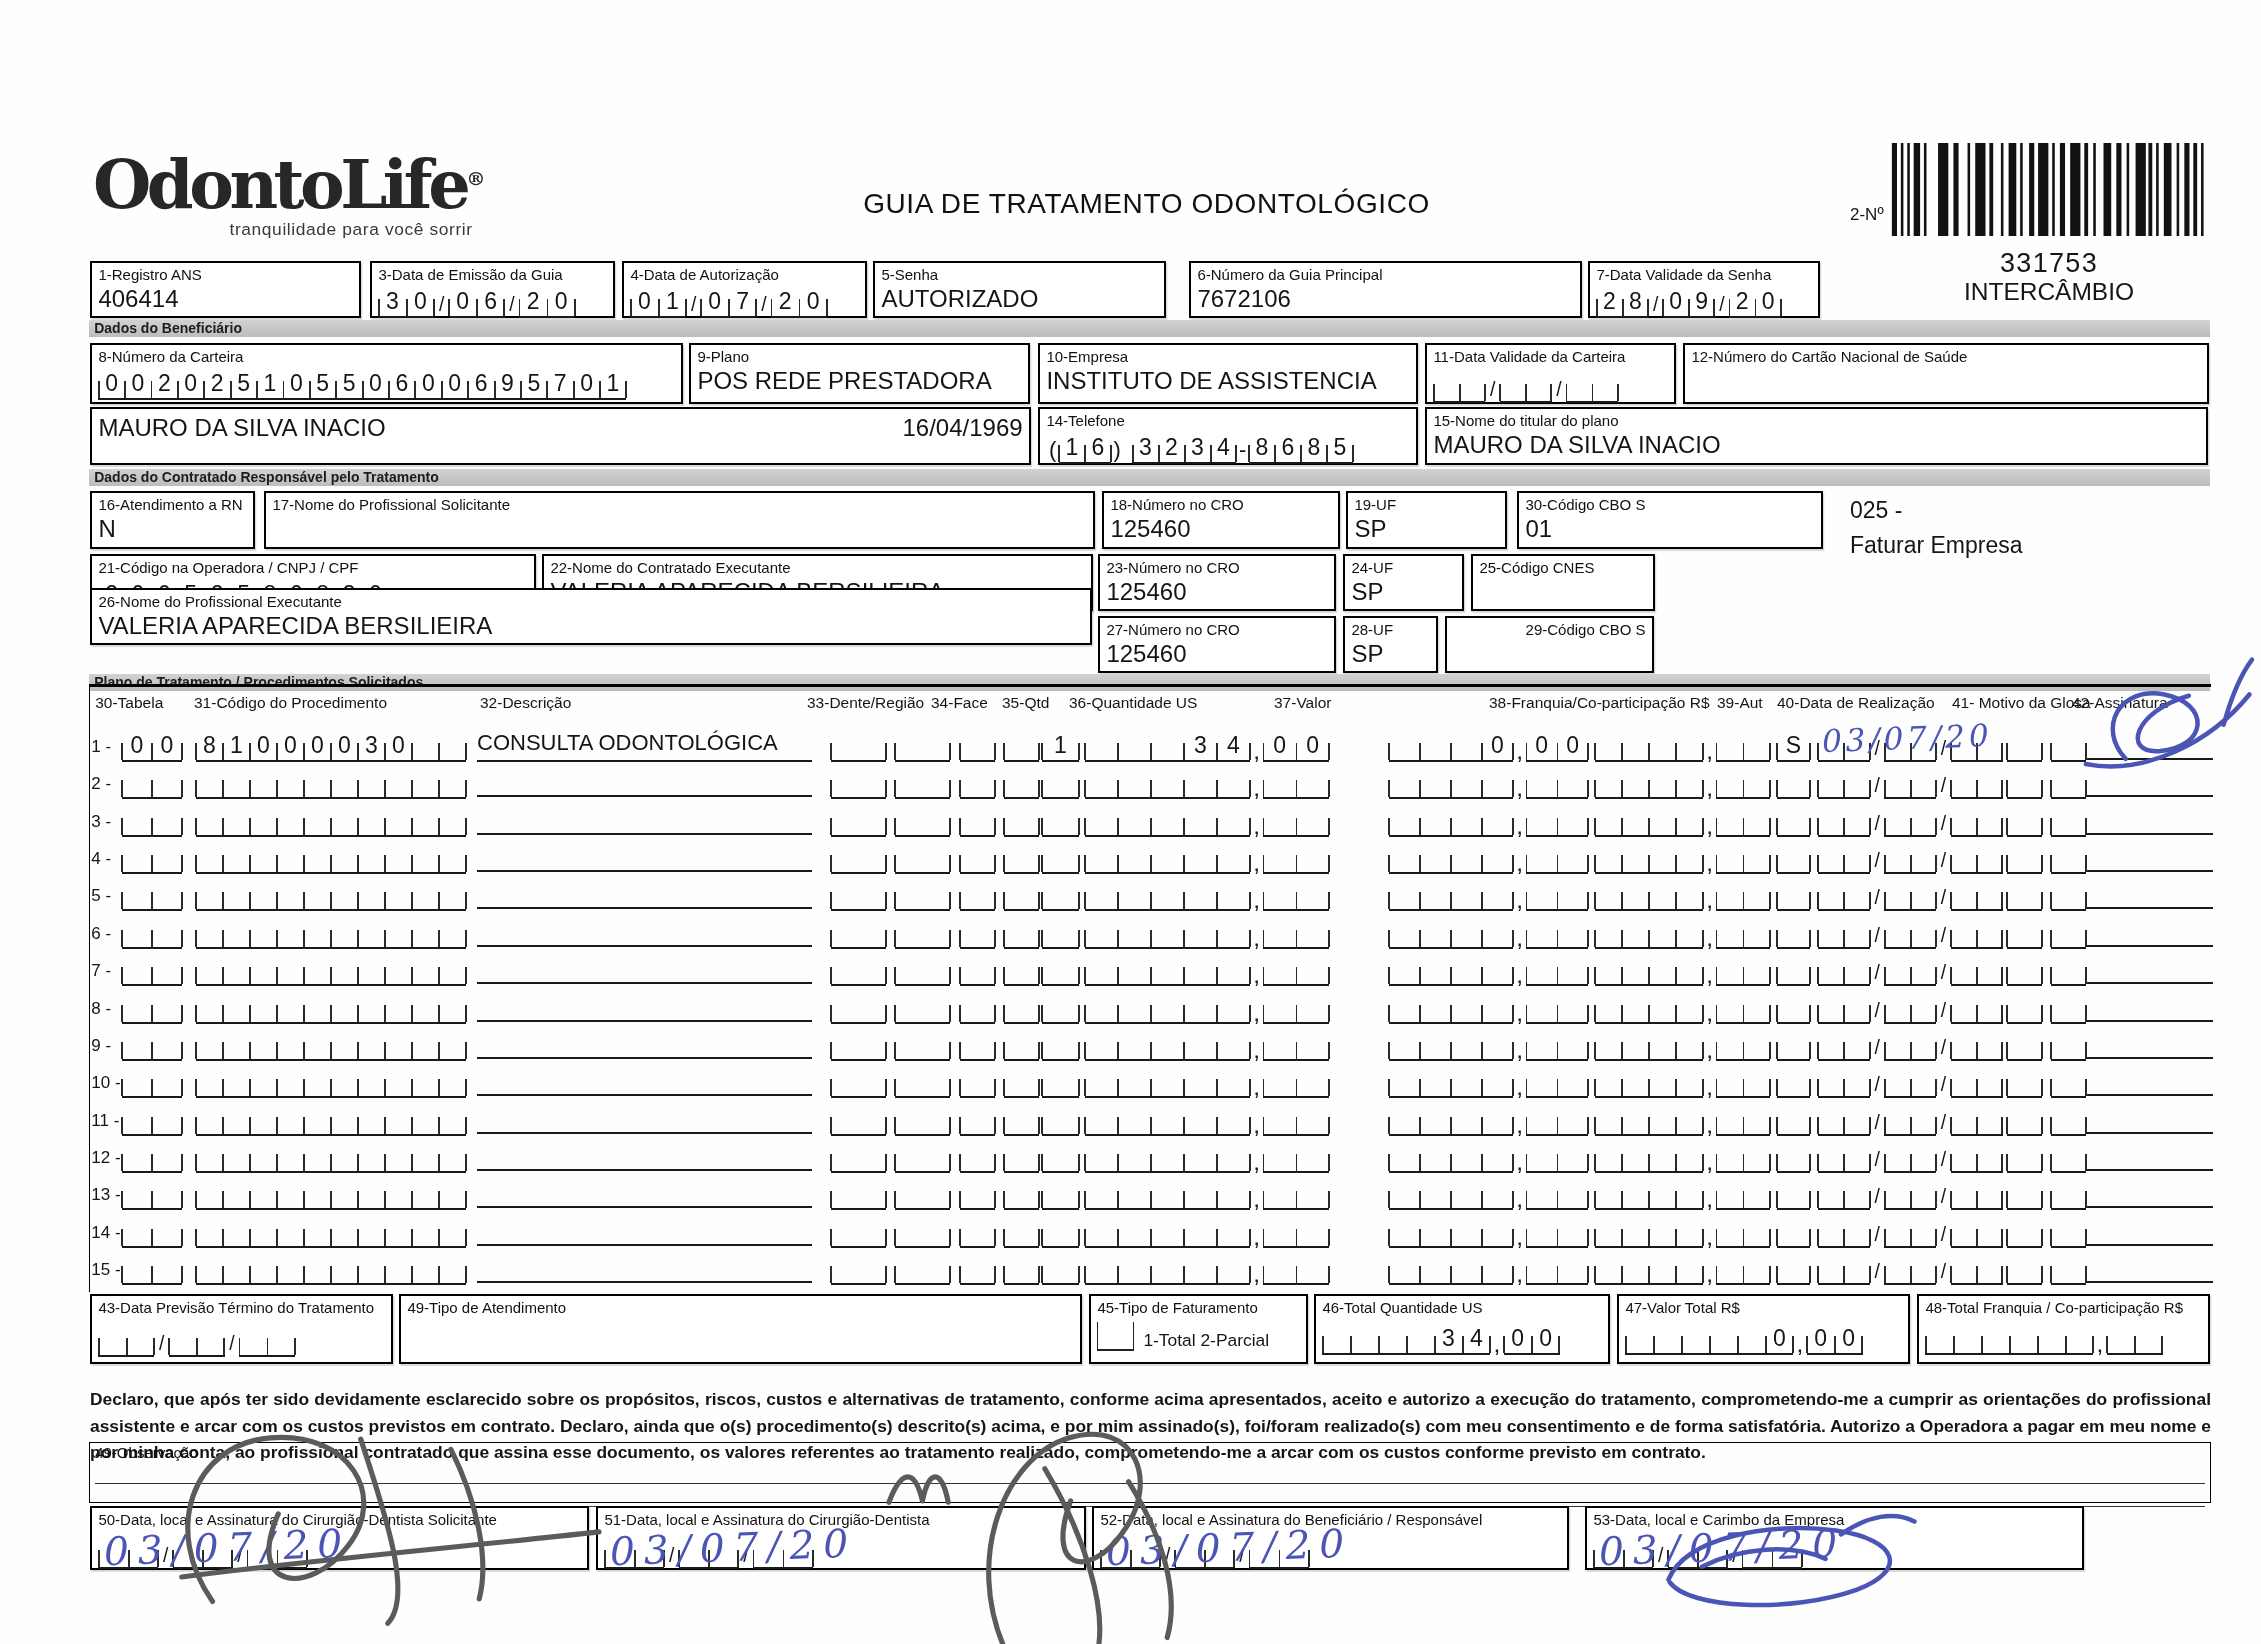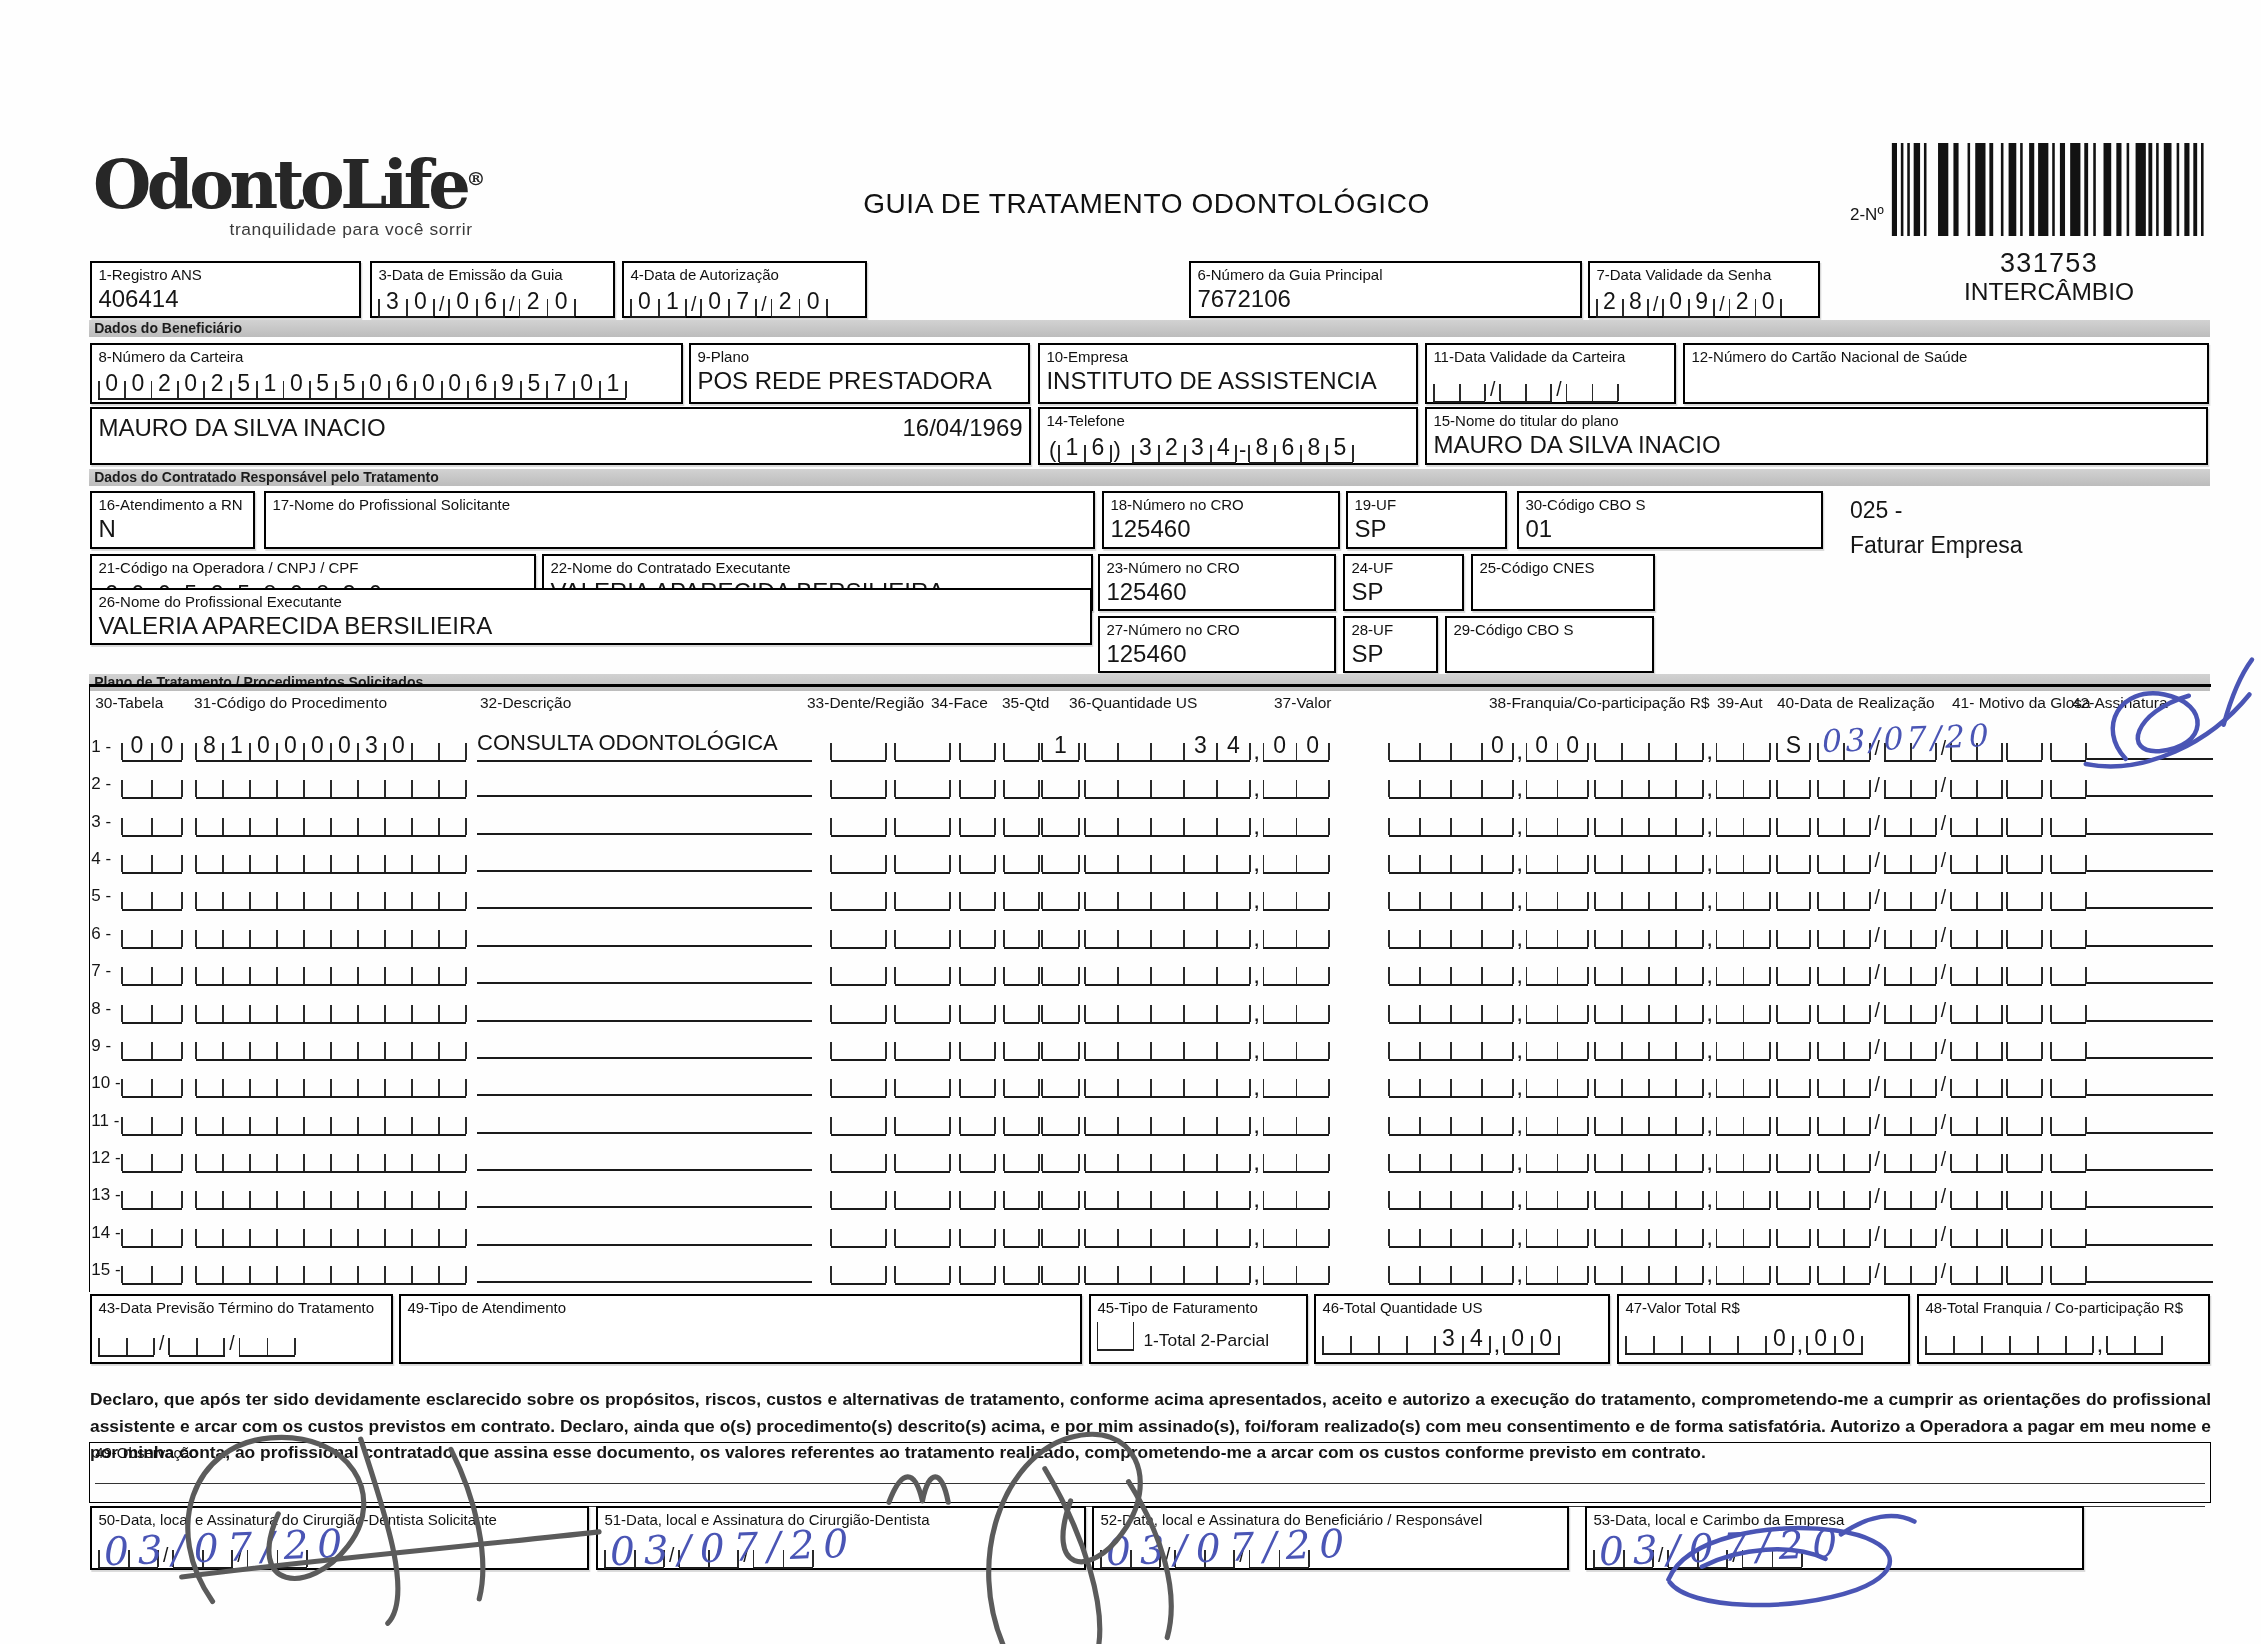--- a/index.html
+++ b/index.html
@@ -140,20 +140,24 @@
               <span class="cd" style="width: 28px;">0</span>
               <span class="cd" style="width: 28px;">7</span>
             </span>
             <span class="dsep">/</span>
             <span class="cg">
               <span class="cd" style="width: 28px;">2</span>
               <span class="cd" style="width: 28px;">0</span>
             </span>
           </span></span></div>
   </div>
+  <div class="fbox" style="left:873px;top:261px;width:293px;height:57px;">
+    <div class="flabel">5-Senha</div>
+    <div class="fvalue">AUTORIZADO</div>
+  </div>
   <div class="fbox" style="left:1189px;top:261px;width:393px;height:57px;">
     <div class="flabel">6-Número da Guia Principal</div>
     <div class="fvalue">7672106</div>
   </div>
   <div class="fbox" style="left:1588px;top:261px;width:232px;height:57px;">
     <div class="flabel">7-Data Validade da Senha</div>
     <div style="margin-top:3.9px;"><span class="combslot"><span class="combwrap">
             <span class="cg">
               <span class="cd" style="width: 26px;">2</span>
               <span class="cd" style="width: 26px;">8</span>
@@ -342,21 +346,21 @@
     <div class="fvalue">VALERIA APARECIDA BERSILIEIRA</div>
   </div>
   <div class="fbox" style="left:1098px;top:616px;width:238px;height:57px;">
     <div class="flabel">27-Número no CRO</div>
     <div class="fvalue">125460</div>
   </div>
   <div class="fbox" style="left:1343px;top:616px;width:95px;height:57px;">
     <div class="flabel">28-UF</div>
     <div class="fvalue">SP</div>
   </div>
-  <div class="fbox" style="left:1445px;top:616px;width:209px;height:57px;">
+  <div class="fbox" style="left:1445px;top:616px;width:209px;height:57px;text-align:right;">
     <div class="flabel">29-Código CBO S</div>
     <div class="fvalue"></div>
   </div>
 
   <div class="secbar" style="top:674px;">Plano de Tratamento / Procedimentos Solicitados</div>
 
   <div class="tableframe"></div>
   <div class="thead">
     <span style="left:5.2px">30-Tabela</span>
     <span style="left:104px">31-Código do Procedimento</span>

